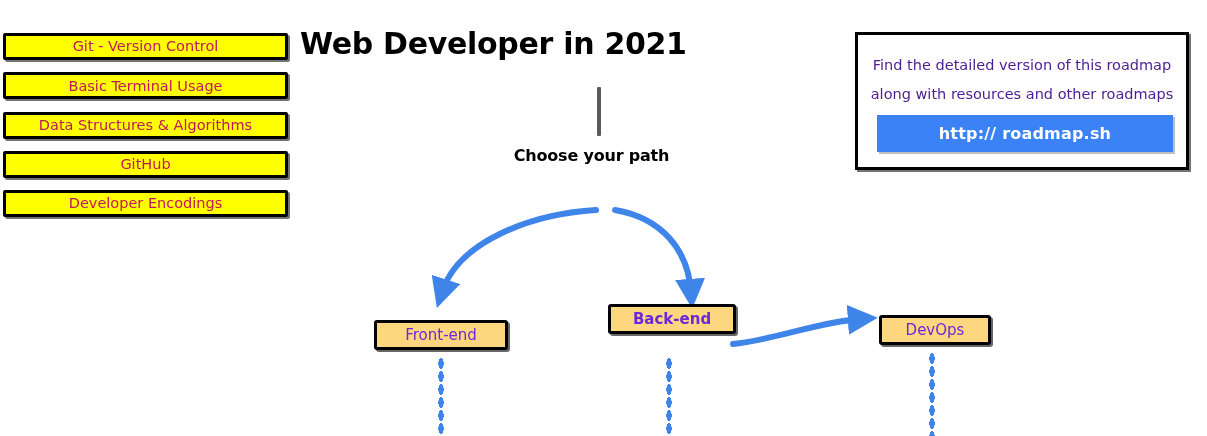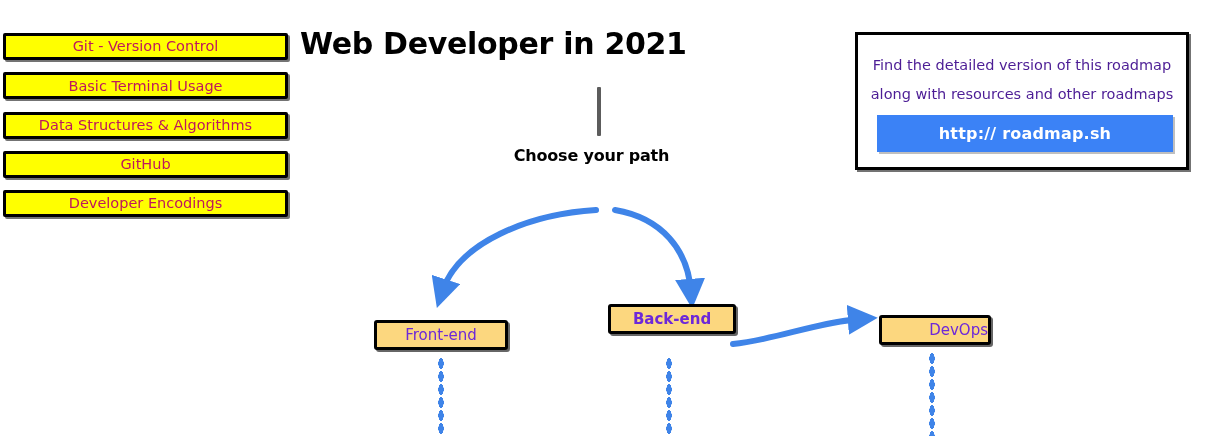--- a/index.html
+++ b/index.html
@@ -121,21 +121,21 @@
   }
   .path-box { background: #fcd77f; }
   .path-label {
     font-size: 15px;
     color: #6d28d9;
     white-space: nowrap;
     line-height: 1;
   }
   #path-box-frontend { left: 374px; top: 320px; width: 128px; }
   #path-box-backend  { left: 608px; top: 304px; width: 122px; font-weight: bold; }
-  #path-box-devops   { left: 879px; top: 315px; width: 106px; justify-content: flex-end; }
+  #path-box-devops   { left: 879px; top: 315px; width: 106px; }
 
   .path-dots {
     position: absolute;
     width: 6px;
     background-image: radial-gradient(#3f84e8 2.6px, rgba(0,0,0,0) 2.7px);
     background-size: 6px 13px;
     background-repeat: repeat-y;
     background-position: center top;
   }
   #dots-frontend { left: 438px; top: 357px; height: 80px; }

